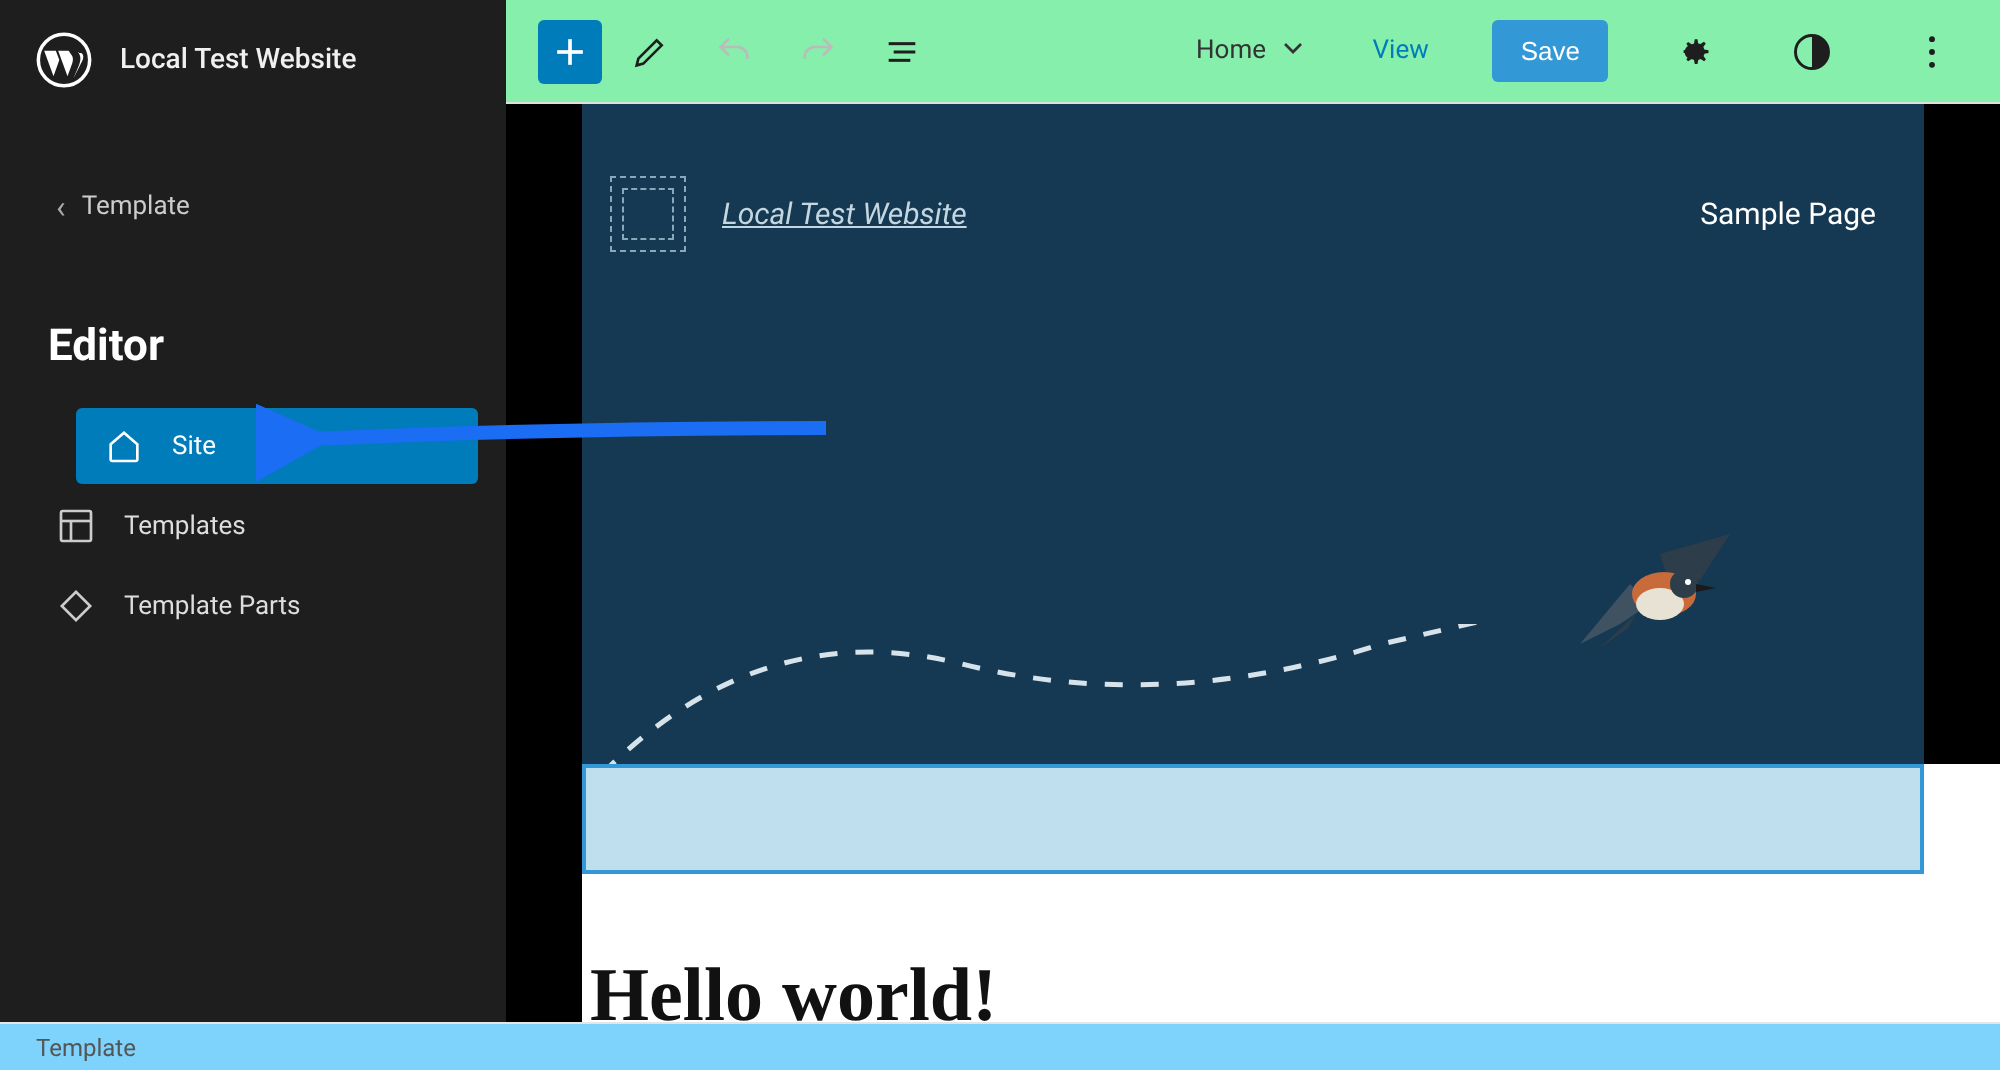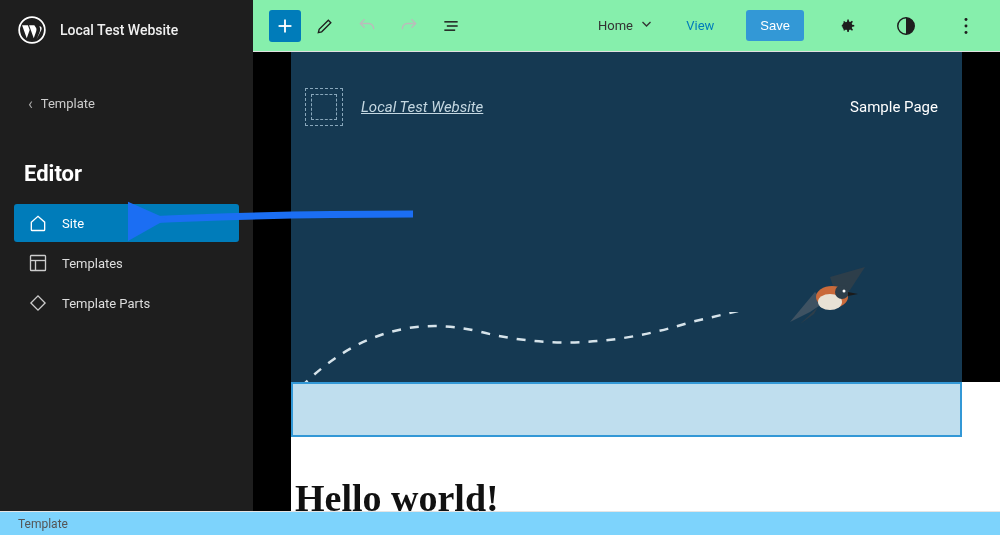--- a/index.html
+++ b/index.html
@@ -10,21 +10,21 @@
     .wp-logo { width: 28px; height: 28px; }
     .site-name { font-size: 14px; font-weight: 500; color: #f0f0f0; }
     
     .back-link { display: flex; align-items: center; gap: 8px; padding: 4px 28px; color: #ccc; font-size: 13px; cursor: pointer; margin-top: 30px; }
     .back-chevron { font-size: 16px; color: #aaa; }
     
     .editor-title { font-size: 22px; font-weight: 700; padding: 0 24px; margin-top: 44px; margin-bottom: 18px; color: #fff; }
     
     .nav-list { list-style: none; padding: 0 14px; }
     .nav-item { display: flex; align-items: center; gap: 14px; padding: 9px 14px; border-radius: 3px; font-size: 13px; color: #ddd; cursor: pointer; margin-bottom: 2px; }
-    .nav-item.active { background: #007cba; color: #fff; }
+    .nav-item.active { background: #007cba; color: #fff; margin-left: 24px; }
     .nav-icon { width: 20px; height: 20px; display: flex; align-items: center; justify-content: center; }
     
     .main { position: absolute; left: 253px; top: 0; right: 0; height: 515px; display: flex; flex-direction: column; }
     
     .toolbar { height: 52px; background: #86efac; display: flex; align-items: center; padding: 0 16px; border-bottom: 1px solid #e0e0e0; position: relative; }
     .toolbar-left { display: flex; align-items: center; gap: 6px; }
     .add-btn { width: 32px; height: 32px; background: #007cba; color: #fff; display: flex; align-items: center; justify-content: center; border-radius: 3px; cursor: pointer; }
     .tool-btn { width: 36px; height: 36px; display: flex; align-items: center; justify-content: center; cursor: pointer; color: #1e1e1e; }
     .tool-btn.disabled { color: #bbb; }
     

